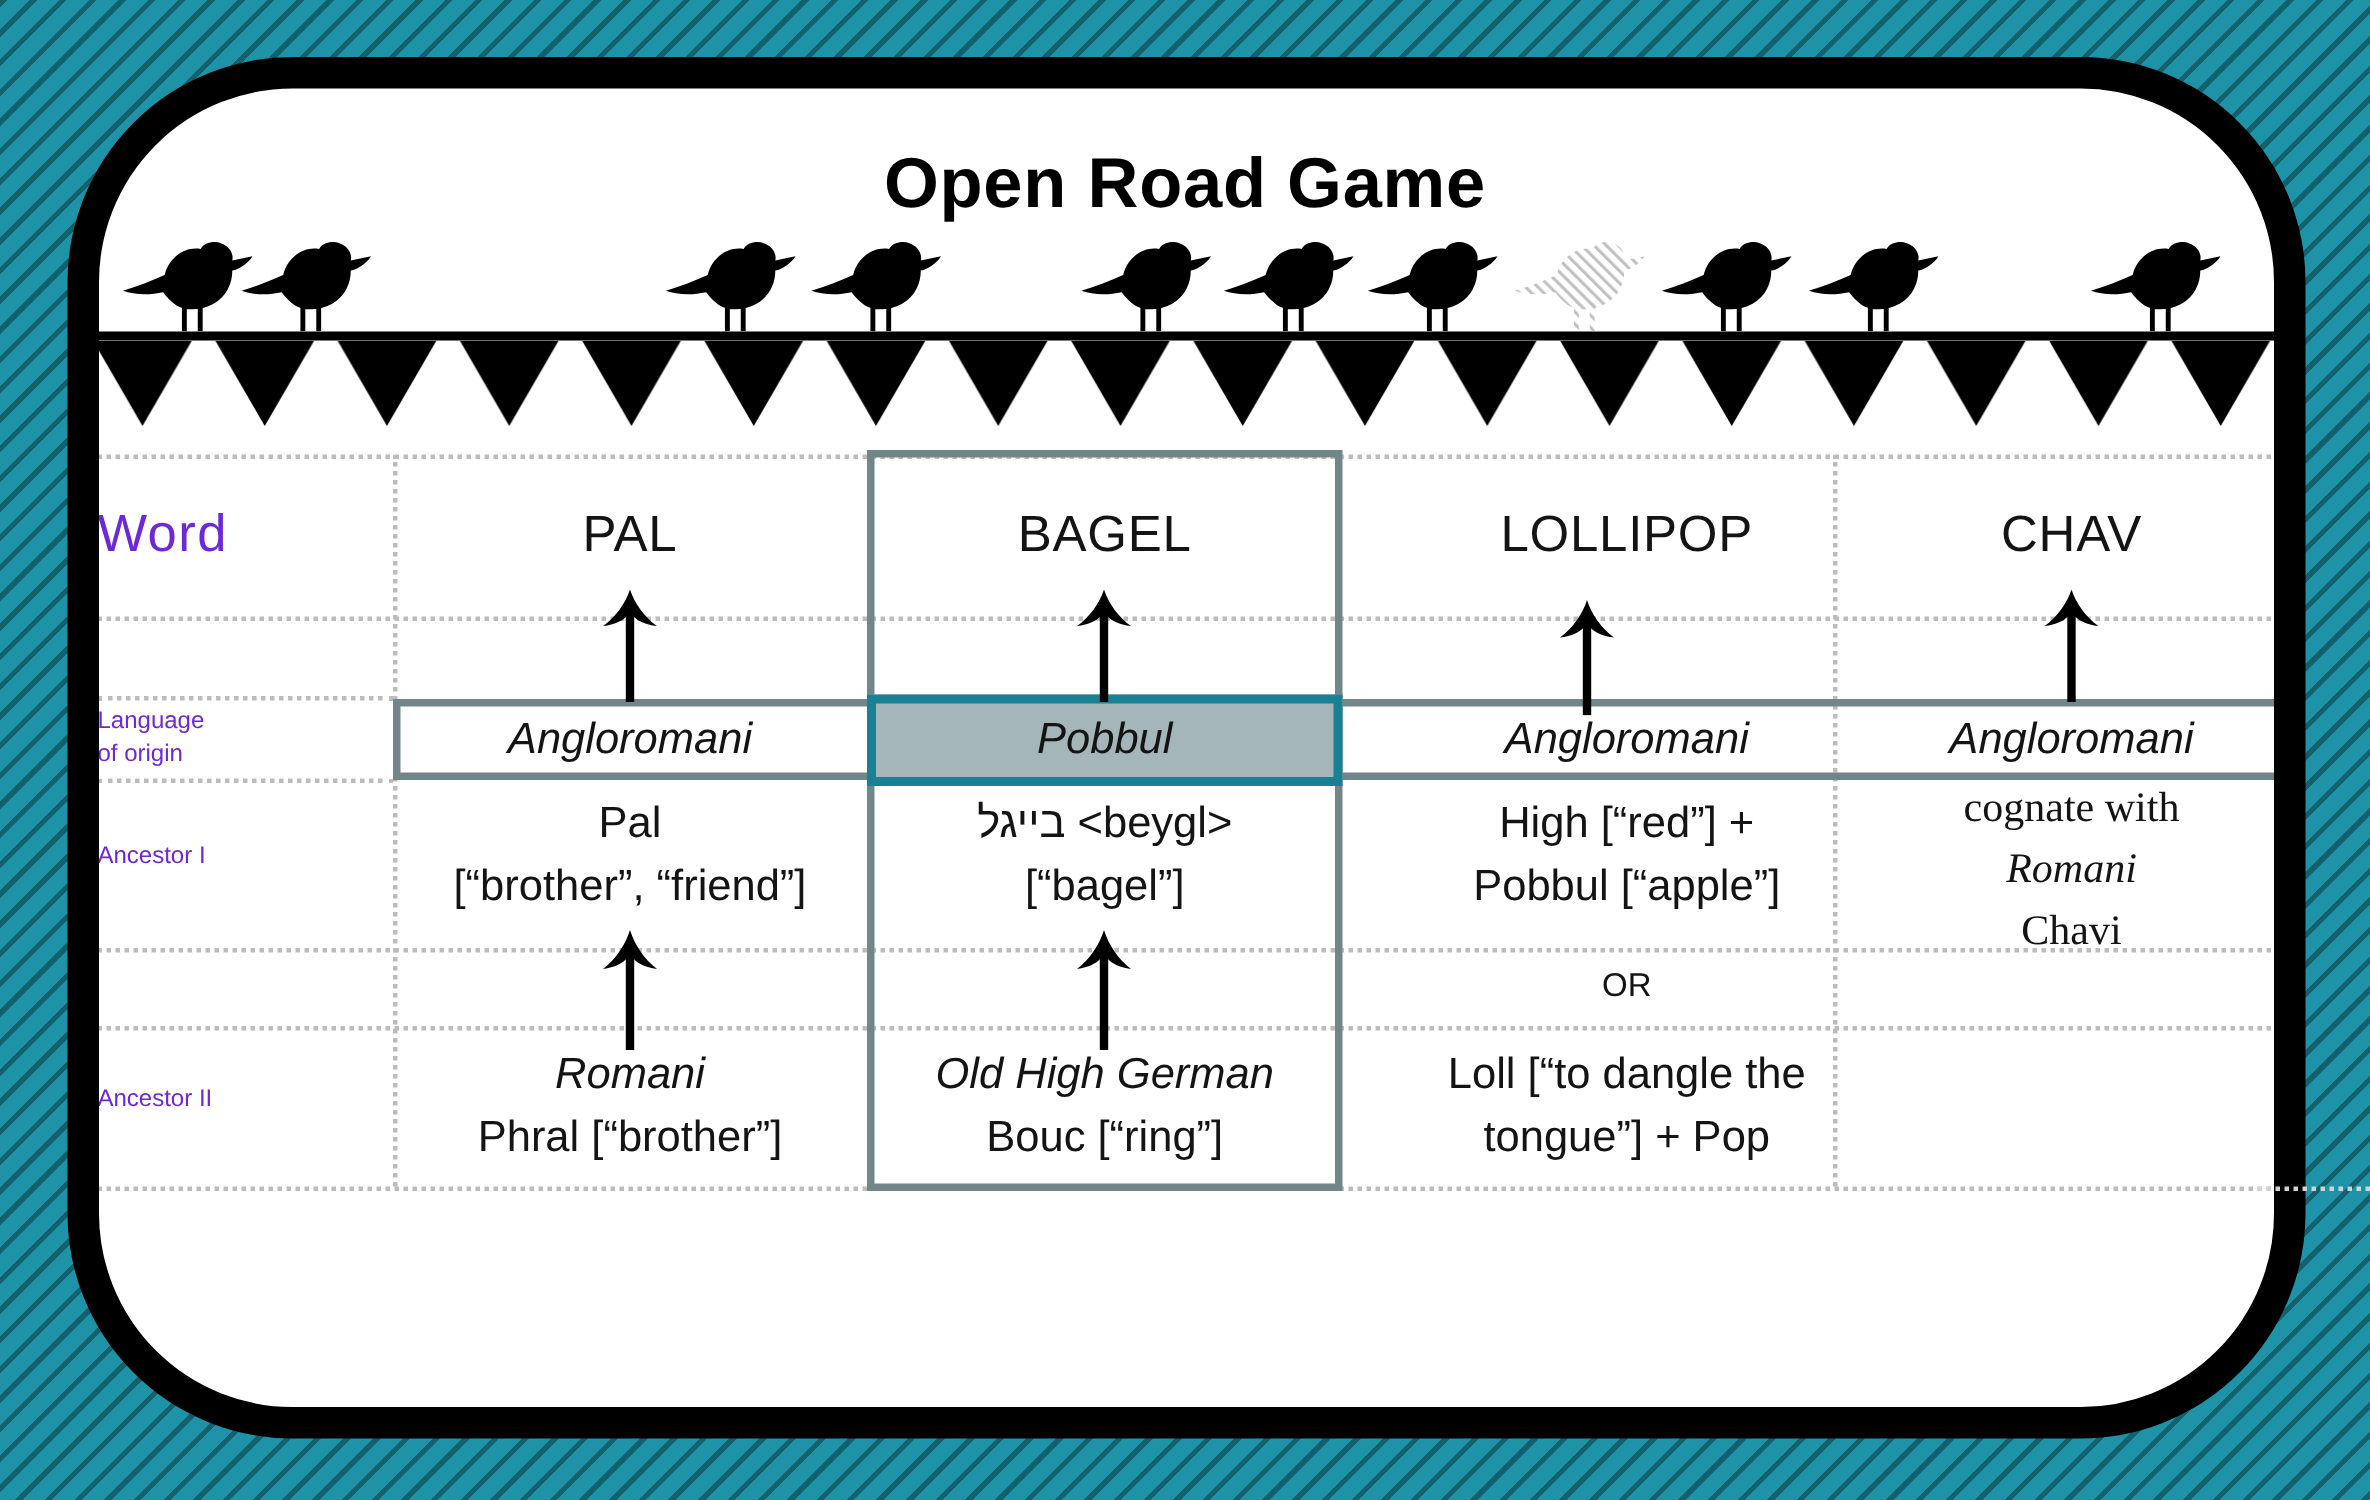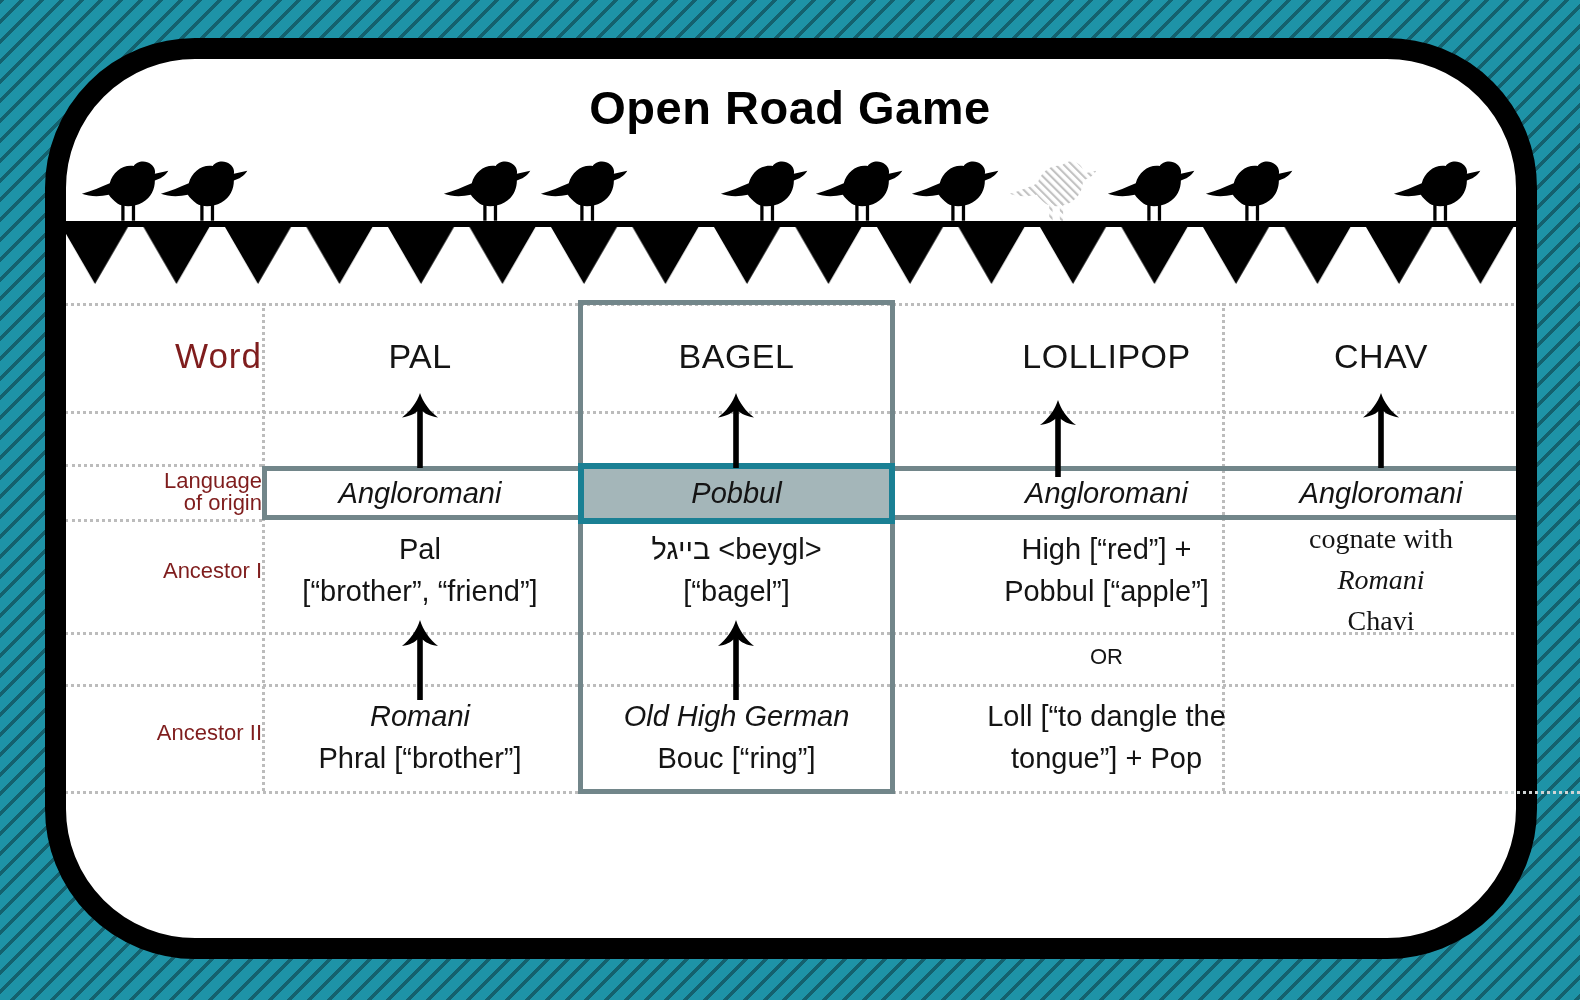--- a/index.html
+++ b/index.html
@@ -8,21 +8,21 @@
     font-family:"Liberation Sans","DejaVu Sans",sans-serif;
     background:repeating-linear-gradient(135deg,#14616e 0 3.5px,#1e93a7 3.5px 14px);
   }
   .card{
     position:absolute;left:45px;top:38px;width:1492px;height:921px;
     box-sizing:border-box;background:#ffffff;border:21px solid #000;
     border-radius:150px;overflow:hidden;
   }
   .card-inner{position:absolute;left:-66px;top:-59px;width:1580px;height:1000px;}
   .title{
-    position:absolute;left:0;right:0;top:80px;text-align:center;
+    position:absolute;left:0;right:0;top:94px;text-align:center;
     font-size:47px;font-weight:700;color:#000;letter-spacing:.5px;
   }
   .wire{position:absolute;left:40px;top:221px;width:1500px;height:6px;background:#000;}
   .bunting{position:absolute;left:40px;top:227px;}
   .bird{position:absolute;top:158px;width:96px;height:64px;}
   
   .hline{position:absolute;height:0;border-top:3px dotted #bcbcbc;}
   .vline{position:absolute;width:0;border-left:3px dotted #bcbcbc;}
   
   .lang-band{
@@ -41,26 +41,26 @@
   .cell{position:absolute;text-align:center;color:#141414;}
   .word-head{top:330px;height:52px;line-height:52px;font-size:34px;font-weight:500;letter-spacing:.5px;}
   .lang{top:466px;height:64px;line-height:54px;font-size:29px;font-style:italic;}
   .anc1{top:528px;line-height:42px;font-size:29px;}
   .anc2{top:695px;line-height:42px;font-size:29px;}
   .chav-block{top:518px;line-height:41px;font-size:28px;font-family:Liberation Serif, serif;}
   .or{top:635px;height:44px;line-height:44px;font-size:22px;}
   .it{font-style:italic;}
   .c0{left:262px;width:316px;}
   .c1{left:578px;width:317px;}
-  .c2{left:895px;width:327px;padding-left:48px;}
+  .c2{left:873px;width:327px;padding-left:48px;}
   .c3{left:1222px;width:318px;}
   
-  .rl{position:absolute;left:65px;width:197px;text-align:right;color:#7f1d1d;}
+  .rl{position:absolute;left:65px;width:197px;text-align:left;color:#6d28d9;}
   .rl-word{top:330px;height:52px;line-height:52px;font-size:35px;font-weight:200;letter-spacing:1px;}
-  .rl-small{font-size:22px;line-height:22px;}
+  .rl-small{font-size:16px;line-height:22px;}
   .rl-lang{top:470px;}
   .rl-anc1{top:560px;}
   .rl-anc2{top:722px;}
   .arrow{position:absolute;}
   .quirk-dots{position:absolute;left:1505px;top:791px;width:75px;height:0;border-top:3px dotted #cfd4d4;}
 </style>
 </head>
 <body>
 
 <div class="stage">

